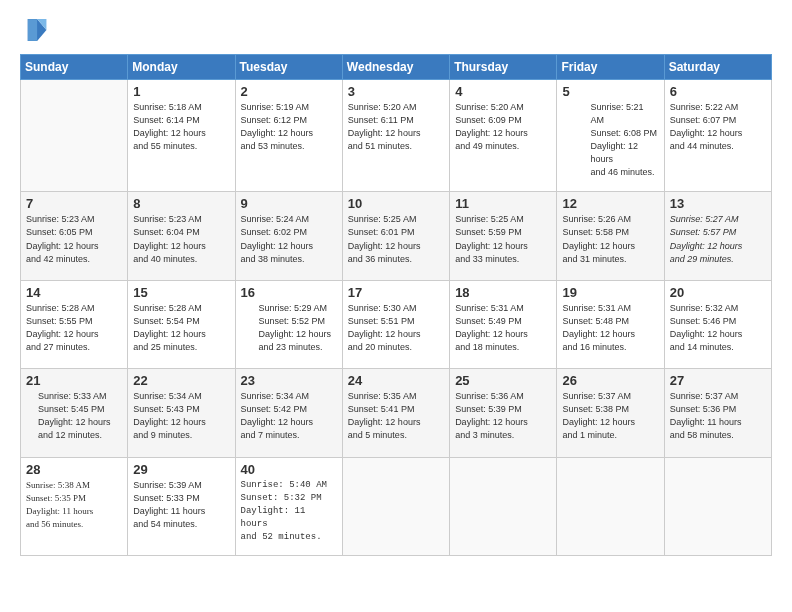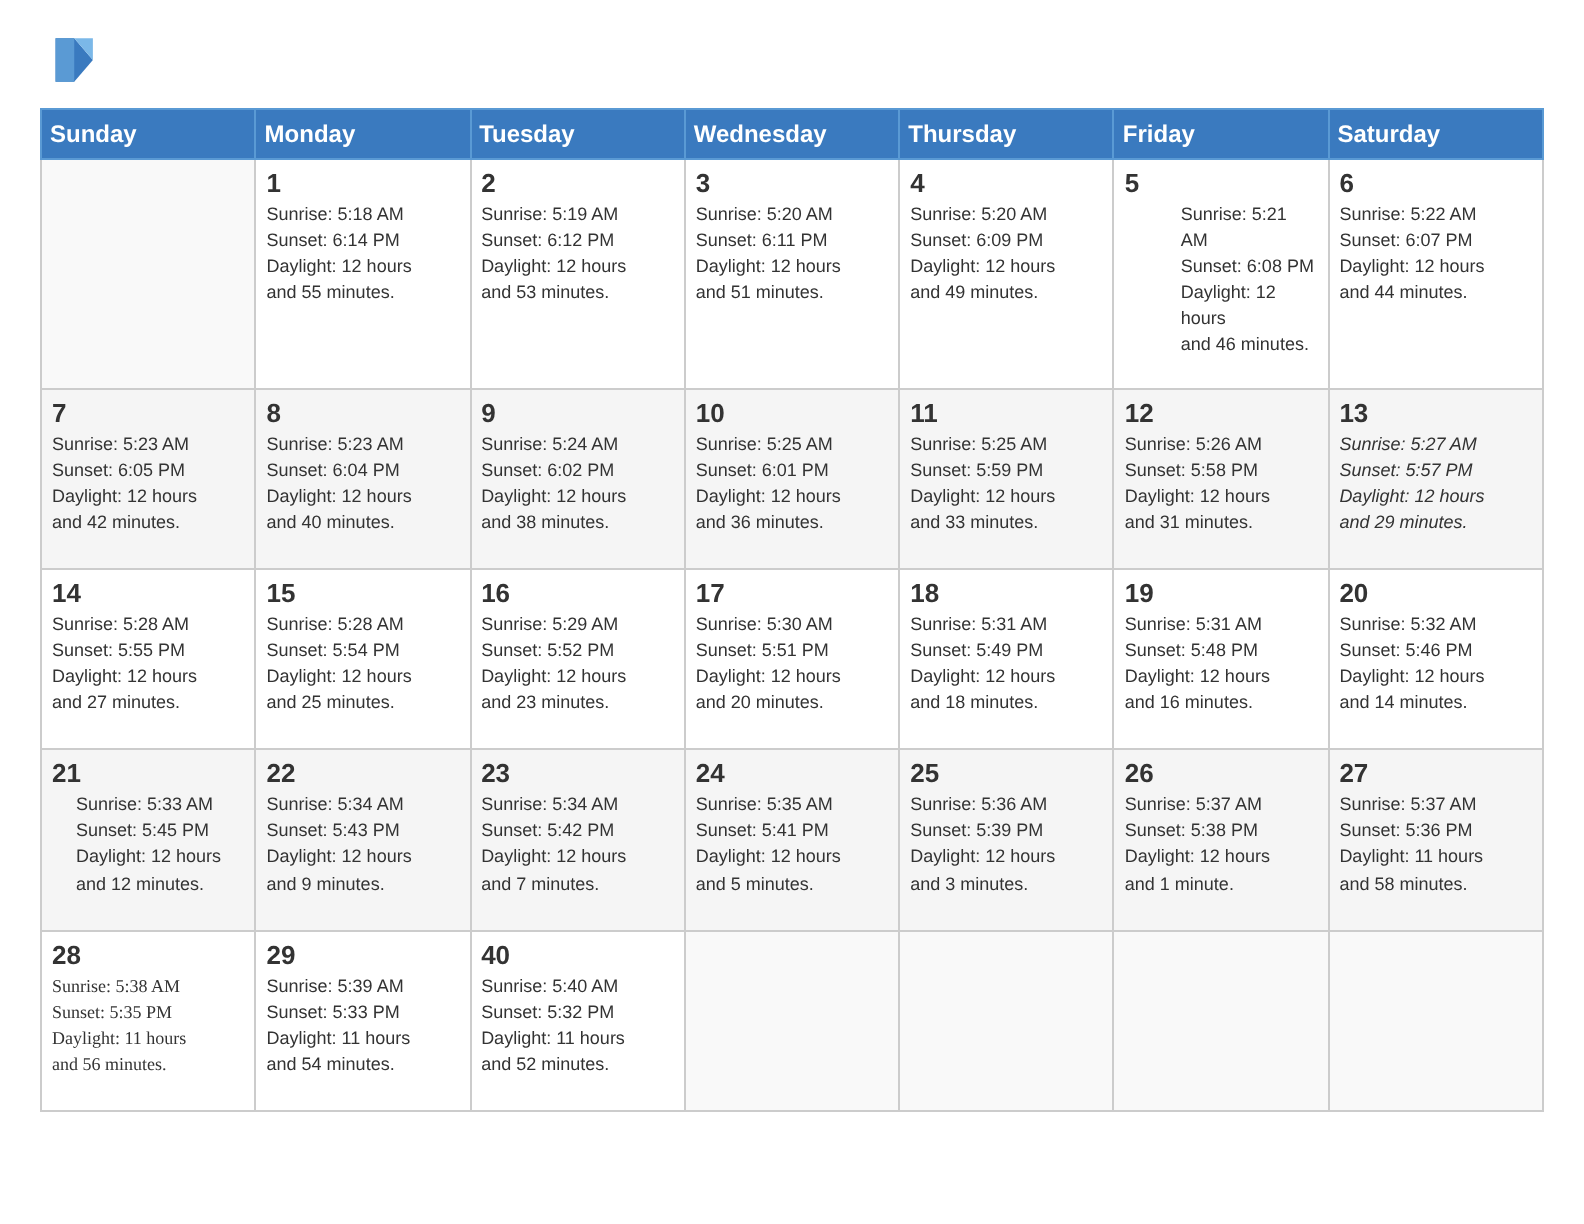--- a/index.html
+++ b/index.html
@@ -239,21 +239,21 @@
           </td>
           <td>
             <span class="day-num">15</span>
             <div class="cell-info" style="white-space: pre-line;">Sunrise: 5:28 AM
 Sunset: 5:54 PM
 Daylight: 12 hours
 and 25 minutes.</div>
           </td>
           <td>
             <span class="day-num">16</span>
-            <div class="cell-info" style="white-space: pre-line;">Sunrise: 5:29 AM
+            <div class="cell-info" style="white-space: pre-line; margin-left: 18px;">Sunrise: 5:29 AM
 Sunset: 5:52 PM
 Daylight: 12 hours
 and 23 minutes.</div>
           </td>
           <td>
             <span class="day-num">17</span>
             <div class="cell-info" style="white-space: pre-line;">Sunrise: 5:30 AM
 Sunset: 5:51 PM
 Daylight: 12 hours
 and 20 minutes.</div>
@@ -341,21 +341,21 @@
           </td>
           <td>
             <span class="day-num">29</span>
             <div class="cell-info" style="white-space: pre-line;">Sunrise: 5:39 AM
 Sunset: 5:33 PM
 Daylight: 11 hours
 and 54 minutes.</div>
           </td>
           <td>
             <span class="day-num">40</span>
-            <div class="cell-info" style="white-space: pre-line;">Sunrise: 5:40 AM
+            <div class="cell-info" style="white-space: pre-line; font-family: Liberation Mono, monospace;">Sunrise: 5:40 AM
 Sunset: 5:32 PM
 Daylight: 11 hours
 and 52 minutes.</div>
           </td>
           <td class="empty-cell"></td>
           <td class="empty-cell"></td>
           <td class="empty-cell"></td>
           <td class="empty-cell"></td>
         </tr>
       </tbody>

